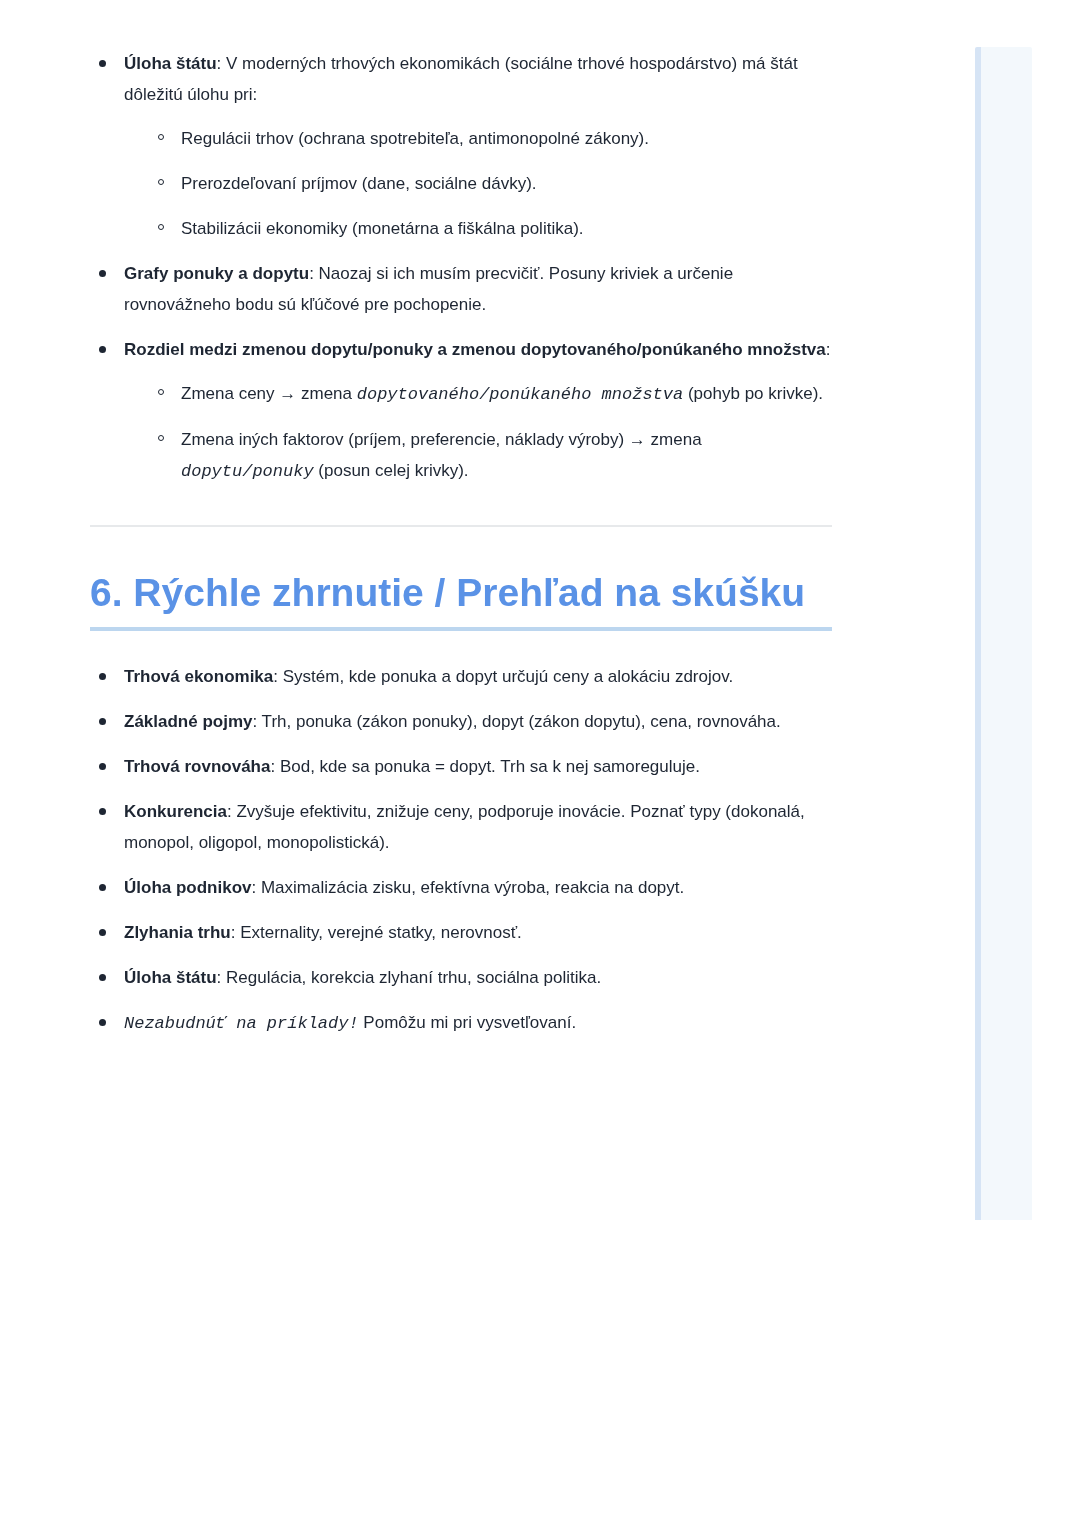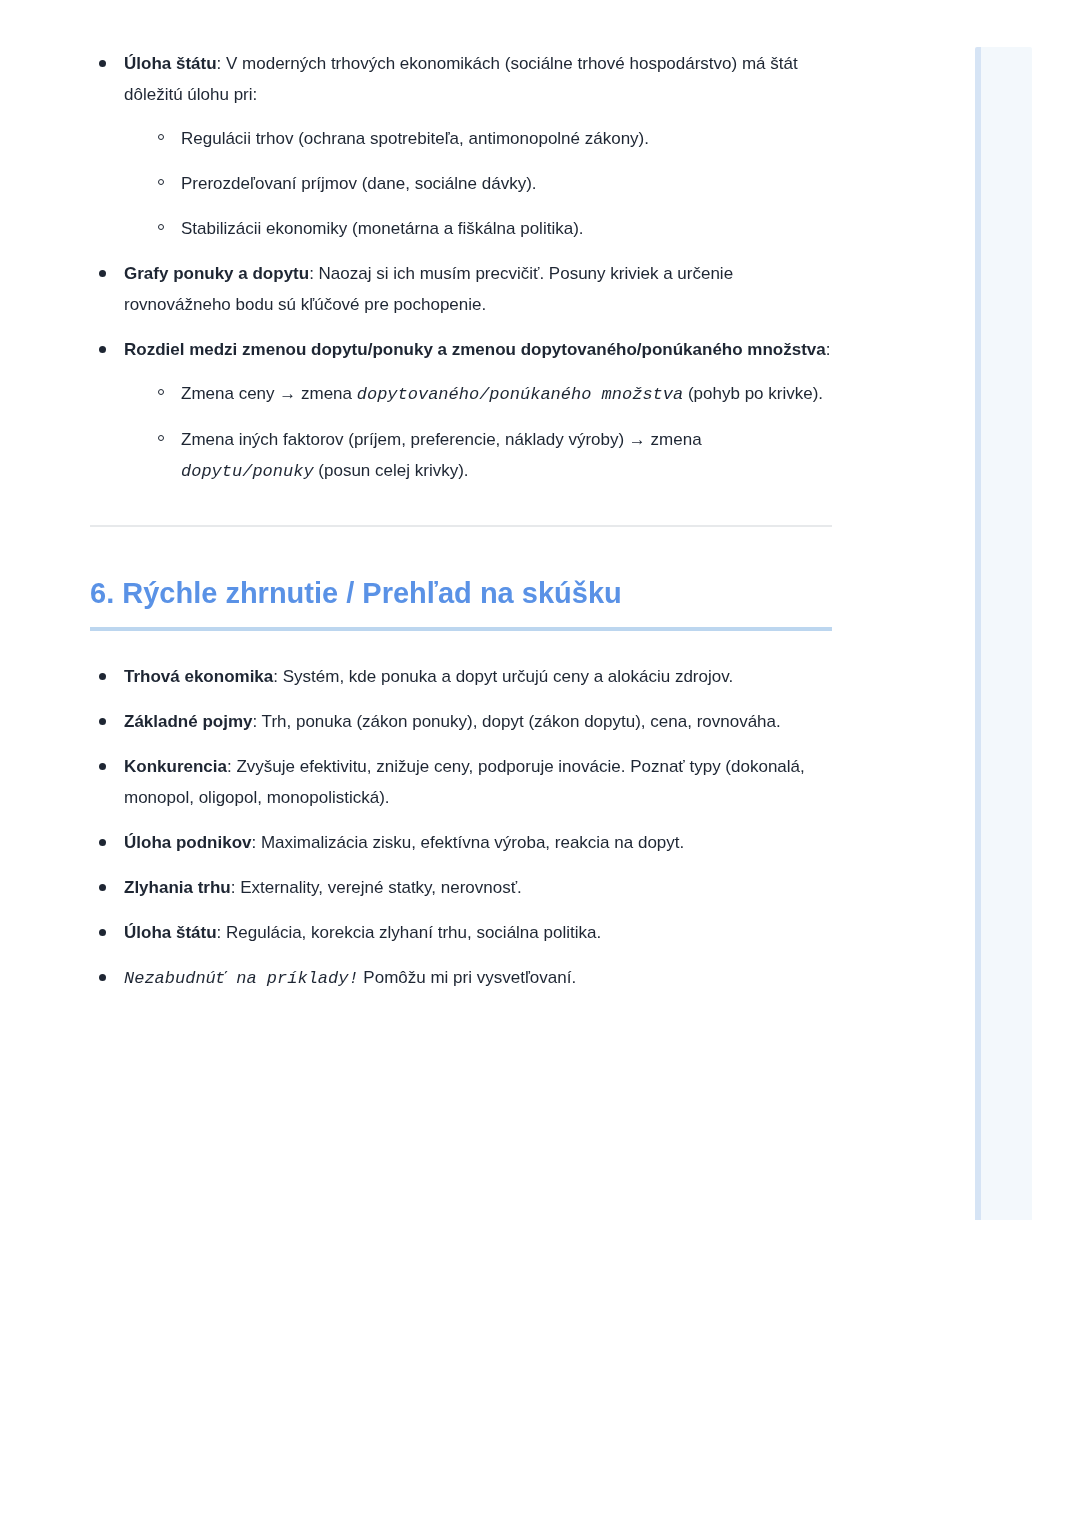--- a/index.html
+++ b/index.html
@@ -38,21 +38,21 @@
   }
   .b { font-weight: bold; }
   em { font-style: italic; font-family: Liberation Mono, monospace; }
   .divider {
     border: none;
     border-top: 2px solid #e7e9eb;
     margin: 38px 0 0 0;
   }
   .section-heading {
     margin: 46px 0 30px 0;
-    font-size: 29px;
+    font-size: 39px;
     line-height: 40px;
     font-weight: bold;
     color: #5a92e6;
     padding-bottom: 14px;
     border-bottom: 4px solid #bcd6ef;
   }
   .side-strip {
     position: absolute;
     left: 975px;
     top: 47px;
@@ -130,20 +130,24 @@
       <li>
         <span class="dot"></span>
         <span class="b">Trhová ekonomika</span><span>: Systém, kde ponuka a dopyt určujú ceny a alokáciu zdrojov.</span>
       </li>
 
       <li>
         <span class="dot"></span>
         <span class="b">Základné pojmy</span><span>: Trh, ponuka (zákon ponuky), dopyt (zákon dopytu), cena, rovnováha.</span>
       </li>
 
+      <li>
+        <span class="dot"></span>
+        <span class="b">Trhová rovnováha</span><span>: Bod, kde sa ponuka = dopyt. Trh sa k nej samoreguluje.</span>
+      </li>
 
       <li>
         <span class="dot"></span>
         <span class="b">Konkurencia</span><span>: Zvyšuje efektivitu, znižuje ceny, podporuje inovácie. Poznať typy (dokonalá, monopol, oligopol, monopolistická).</span>
       </li>
 
       <li>
         <span class="dot"></span>
         <span class="b">Úloha podnikov</span><span>: Maximalizácia zisku, efektívna výroba, reakcia na dopyt.</span>
       </li>

